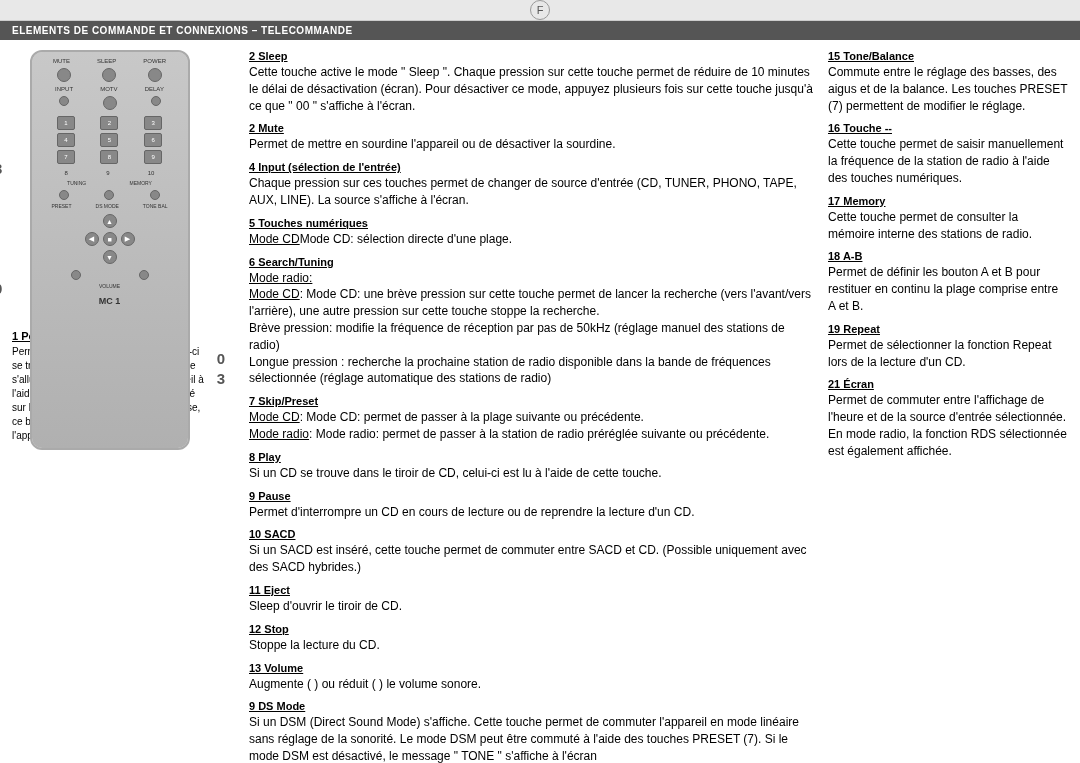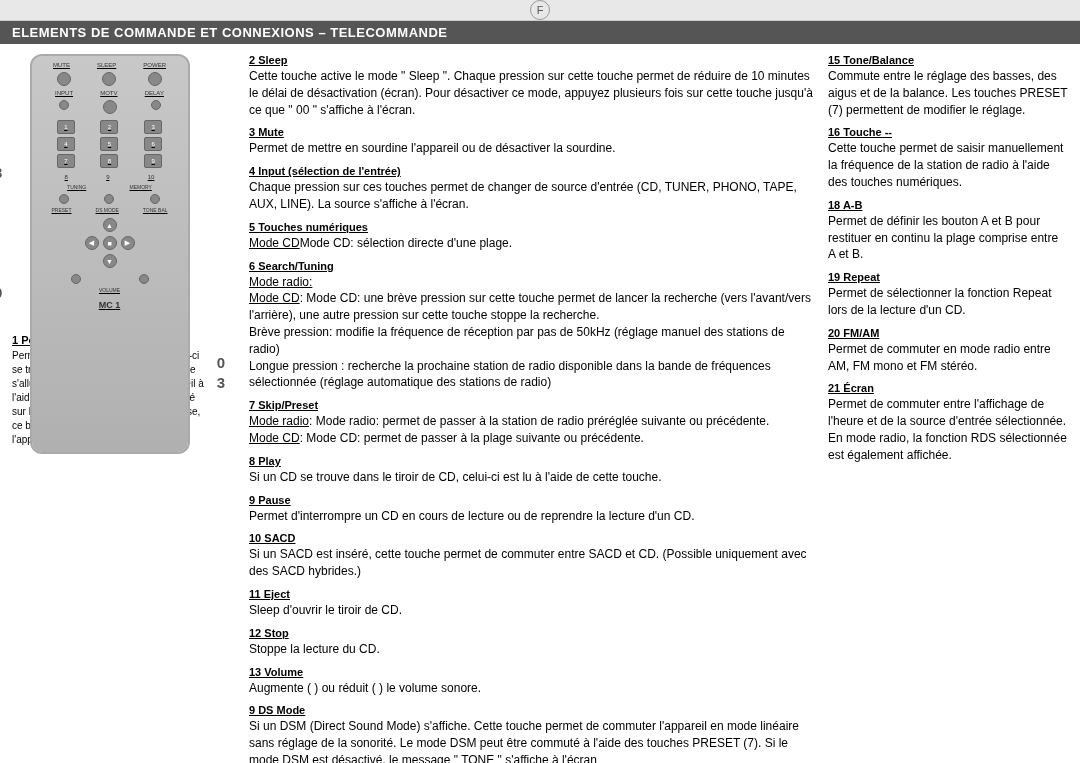--- a/index.html
+++ b/index.html
@@ -36,21 +36,21 @@
       display: flex;
       align-items: center;
       justify-content: center;
       font-size: 11px;
       color: #555;
     }
     .header-bar {
       background: #555;
       color: #fff;
       font-weight: bold;
-      font-size: 13px;
+      font-size: 10px;
       padding: 4px 12px;
       letter-spacing: 0.5px;
     }
     .content {
       display: flex;
       flex: 1;
       padding: 10px 12px;
       gap: 12px;
     }
     .left-panel {
@@ -59,21 +59,20 @@
     }
     .remote-img {
       width: 160px;
       height: 400px;
       border: 2px solid #aaa;
       border-radius: 12px;
       background: #d0d0d0;
       position: relative;
       margin: 0 auto;
       overflow: hidden;
-      text-decoration: underline;
     }
     .remote-inner {
       width: 100%;
       height: 100%;
       background: linear-gradient(to bottom, #c8c8c8, #b0b0b0);
       border-radius: 10px;
       position: relative;
     }
     
     .remote-top-labels {
@@ -310,21 +309,21 @@
     </div>
 
     <div class="middle-panel">
 
       <div class="section-block">
         <div class="section-title">2  Sleep</div>
         <div class="section-text">Cette touche active le mode " Sleep ". Chaque pression sur cette touche permet de réduire de 10 minutes le délai de désactivation (écran). Pour désactiver ce mode, appuyez plusieurs fois sur cette touche jusqu'à ce que " 00 " s'affiche à l'écran.</div>
       </div>
 
       <div class="section-block">
-        <div class="section-title">3  Mute</div>
+        <div class="section-title">2  Mute</div>
         <div class="section-text">Permet de mettre en sourdine l'appareil ou de désactiver la sourdine.</div>
       </div>
 
       <div class="section-block">
         <div class="section-title">4  Input (sélection de l'entrée)</div>
         <div class="section-text">Chaque pression sur ces touches permet de changer de source d'entrée (CD, TUNER, PHONO, TAPE, AUX, LINE). La source s'affiche à l'écran.</div>
       </div>
 
       <div class="section-block">
         <div class="section-title">5  Touches numériques</div>
@@ -341,24 +340,24 @@
         <div class="section-text">
           <span class="underline-word">Mode CD</span><span>: </span><span>Mode CD: une brève pression sur cette touche permet de lancer la recherche (vers l'avant/vers l'arrière), une autre pression sur cette touche stoppe la recherche.</span>
         </div>
         <div class="section-text">Brève pression: modifie la fréquence de réception par pas de 50kHz (réglage manuel des stations de radio)</div>
         <div class="section-text">Longue pression : recherche la prochaine station de radio disponible dans la bande de fréquences sélectionnée (réglage automatique des stations de radio)</div>
       </div>
 
       <div class="section-block">
         <div class="section-title">7  Skip/Preset</div>
         <div class="section-text">
+          <span class="underline-word">Mode CD</span><span>: </span><span>Mode CD: permet de passer à la plage suivante ou précédente.</span>
+        </div>
+        <div class="section-text">
           <span class="underline-word">Mode radio</span><span>: </span><span>Mode radio: permet de passer à la station de radio préréglée suivante ou précédente.</span>
-        </div>
-        <div class="section-text">
-          <span class="underline-word">Mode CD</span><span>: </span><span>Mode CD: permet de passer à la plage suivante ou précédente.</span>
         </div>
       </div>
 
       <div class="section-block">
         <div class="section-title">8  Play</div>
         <div class="section-text">Si un CD se trouve dans le tiroir de CD, celui-ci est lu à l'aide de cette touche.</div>
       </div>
 
       <div class="section-block">
         <div class="section-title">9  Pause</div>
@@ -397,35 +396,35 @@
       <div class="section-block">
         <div class="section-title">15  Tone/Balance</div>
         <div class="section-text">Commute entre le réglage des basses, des aigus et de la balance. Les touches PRESET (7) permettent de modifier le réglage.</div>
       </div>
 
       <div class="section-block">
         <div class="section-title">16  Touche --</div>
         <div class="section-text">Cette touche permet de saisir manuellement la fréquence de la station de radio à l'aide des touches numériques.</div>
       </div>
 
+      <div class="section-block">
+        <div class="section-title">17  Memory</div>
+        <div class="section-text">Cette touche permet de consulter la mémoire interne des stations de radio.</div>
+      </div>
 
       <div class="section-block">
         <div class="section-title">18  A-B</div>
         <div class="section-text">Permet de définir les bouton A et B pour restituer en continu la plage comprise entre A et B.</div>
       </div>
 
       <div class="section-block">
         <div class="section-title">19  Repeat</div>
         <div class="section-text">Permet de sélectionner la fonction Repeat lors de la lecture d'un CD.</div>
       </div>
 
-      <div class="section-block">
-        <div class="section-title">20  FM/AM</div>
-        <div class="section-text">Permet de commuter en mode radio entre AM, FM mono et FM stéréo.</div>
-      </div>
 
       <div class="section-block">
         <div class="section-title">21  Écran</div>
         <div class="section-text">Permet de commuter entre l'affichage de l'heure et de la source d'entrée sélectionnée. En mode radio, la fonction RDS sélectionnée est également affichée.</div>
       </div>
 
     </div>
   </div>
 
   <div class="bottom-bar">

